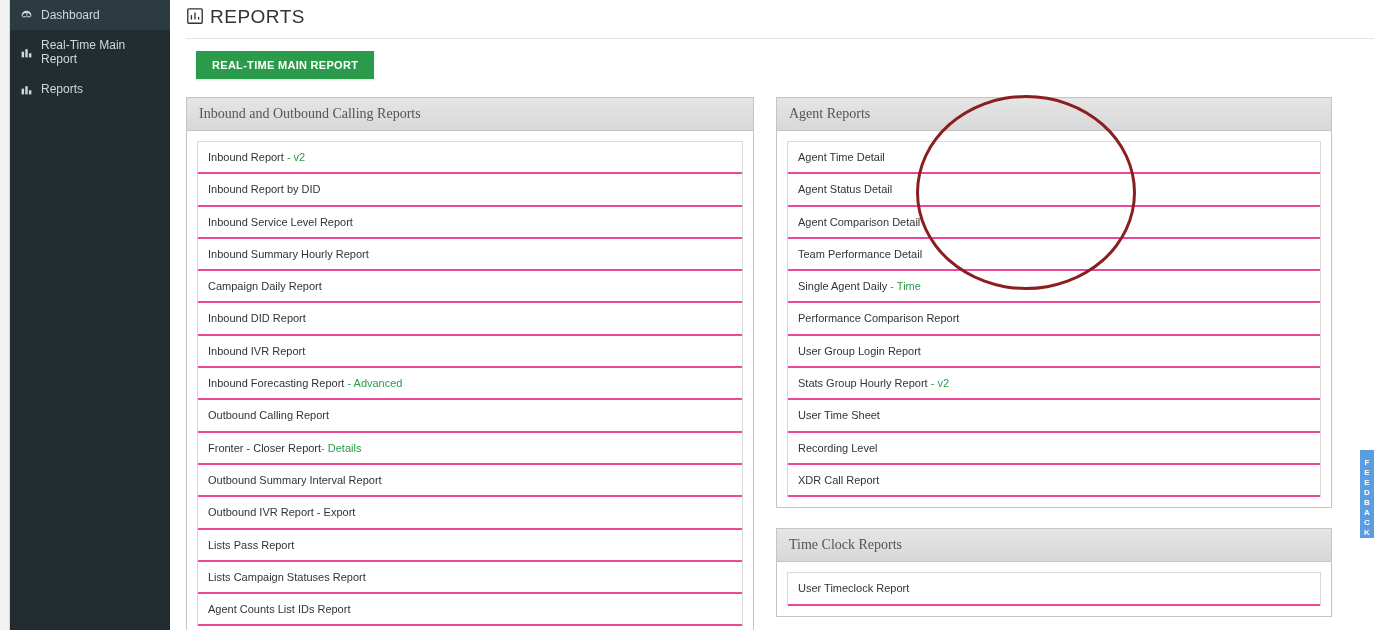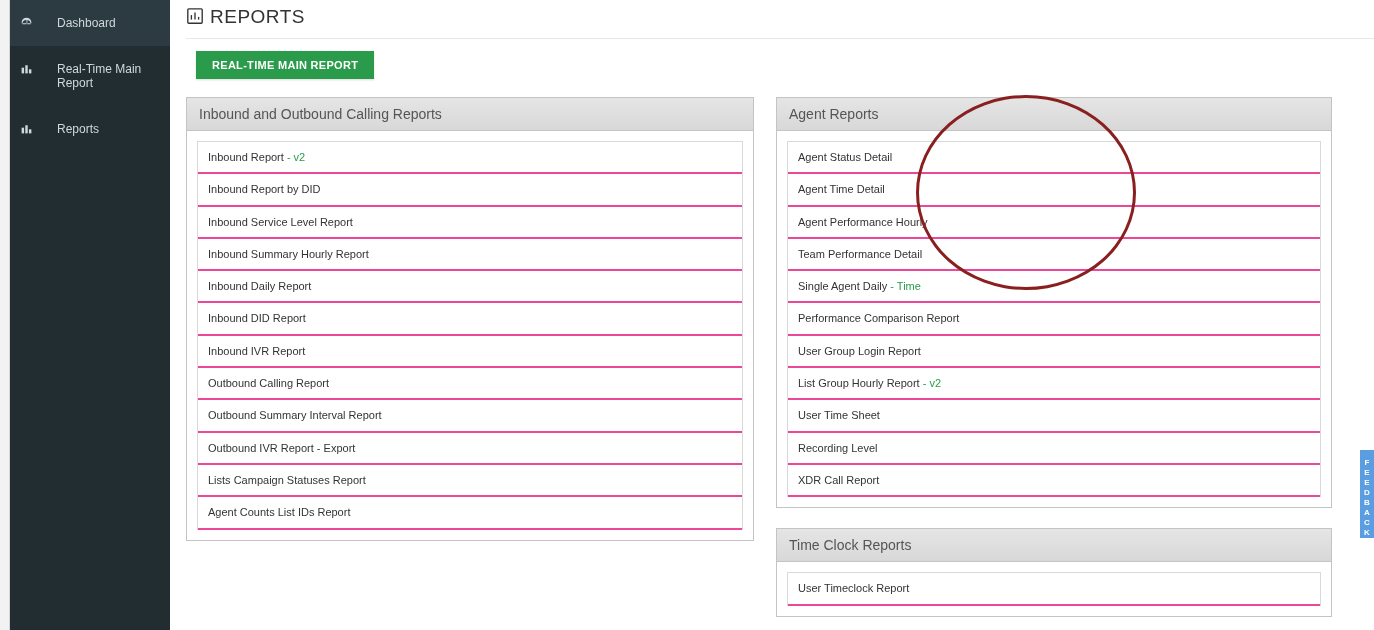--- a/index.html
+++ b/index.html
@@ -25,23 +25,23 @@
   }
   .sidebar {
     width: 160px;
     background: #222d32;
     color: #cfd8dc;
     flex-shrink: 0;
     font-size: 12px;
   }
   .sidebar-item {
     display: flex;
-    align-items: flex-start;
-    padding: 16px 10px;
-    gap: 24px;
+    align-items: center;
+    padding: 8px 10px;
+    gap: 8px;
     cursor: pointer;
     color: #cfd8dc;
   }
   .sidebar-item.active {
     background: #2c3b41;
   }
   .side-icon svg { width: 13px; height: 13px; display: block; }
   .content {
     flex: 1;
     padding: 6px 0 0 16px;
@@ -90,21 +90,21 @@
     border: 1px solid #c4c4c4;
     background: #fff;
     margin-bottom: 20px;
   }
   .panel-header {
     background: linear-gradient(#e5e5e5,#d8d8d8);
     padding: 8px 12px;
     font-size: 14px;
     color: #555;
     border-bottom: 1px solid #c4c4c4;
-    font-family: Liberation Sans, sans-serif;
+    font-family: Liberation Serif, serif;
   }
   .panel-body {
     padding: 10px;
   }
   .list {
     border: 1px solid #d9d9d9;
     border-bottom: none;
   }
   .list-item {
     padding: 8px 10px;
@@ -200,45 +200,48 @@
       <div class="panels">
         <div class="col-left">
           <div class="panel">
             <div class="panel-header">Inbound and Outbound Calling Reports</div>
             <div class="panel-body">
               <div class="list" id="list-inout">
                   <div class="list-item"><span>Inbound Report</span><span class="suffix"> - v2</span></div>
                   <div class="list-item"><span>Inbound Report by DID</span></div>
                   <div class="list-item"><span>Inbound Service Level Report</span></div>
                   <div class="list-item"><span>Inbound Summary Hourly Report</span></div>
-                  <div class="list-item"><span>Inbound Daily Report</span></div>
+                  <div class="list-item"><span>Campaign Daily Report</span></div>
                   <div class="list-item"><span>Inbound DID Report</span></div>
                   <div class="list-item"><span>Inbound IVR Report</span></div>
+                  <div class="list-item"><span>Inbound Forecasting Report</span><span class="suffix"> - Advanced</span></div>
                   <div class="list-item"><span>Outbound Calling Report</span></div>
+                  <div class="list-item"><span>Fronter - Closer Report</span><span class="suffix">- Details</span></div>
                   <div class="list-item"><span>Outbound Summary Interval Report</span></div>
                   <div class="list-item"><span>Outbound IVR Report - Export</span></div>
+                  <div class="list-item"><span>Lists Pass Report</span></div>
                   <div class="list-item"><span>Lists Campaign Statuses Report</span></div>
                   <div class="list-item"><span>Agent Counts List IDs Report</span></div>
                 </div>
             </div>
           </div>
         </div>
         <div class="col-right">
           <div class="panel">
             <div class="panel-header">Agent Reports</div>
             <div class="panel-body">
               <div class="list" id="list-agent">
+                  <div class="list-item"><span>Agent Time Detail</span></div>
                   <div class="list-item"><span>Agent Status Detail</span></div>
-                  <div class="list-item"><span>Agent Time Detail</span></div>
-                  <div class="list-item"><span>Agent Performance Hourly</span></div>
+                  <div class="list-item"><span>Agent Comparison Detail</span></div>
                   <div class="list-item"><span>Team Performance Detail</span></div>
                   <div class="list-item"><span>Single Agent Daily</span><span class="suffix"> - Time</span></div>
                   <div class="list-item"><span>Performance Comparison Report</span></div>
                   <div class="list-item"><span>User Group Login Report</span></div>
-                  <div class="list-item"><span>List Group Hourly Report</span><span class="suffix"> - v2</span></div>
+                  <div class="list-item"><span>Stats Group Hourly Report</span><span class="suffix"> - v2</span></div>
                   <div class="list-item"><span>User Time Sheet</span></div>
                   <div class="list-item"><span>Recording Level</span></div>
                   <div class="list-item"><span>XDR Call Report</span></div>
                 </div>
             </div>
           </div>
           <div class="panel">
             <div class="panel-header">Time Clock Reports</div>
             <div class="panel-body">
               <div class="list" id="list-timeclock">

